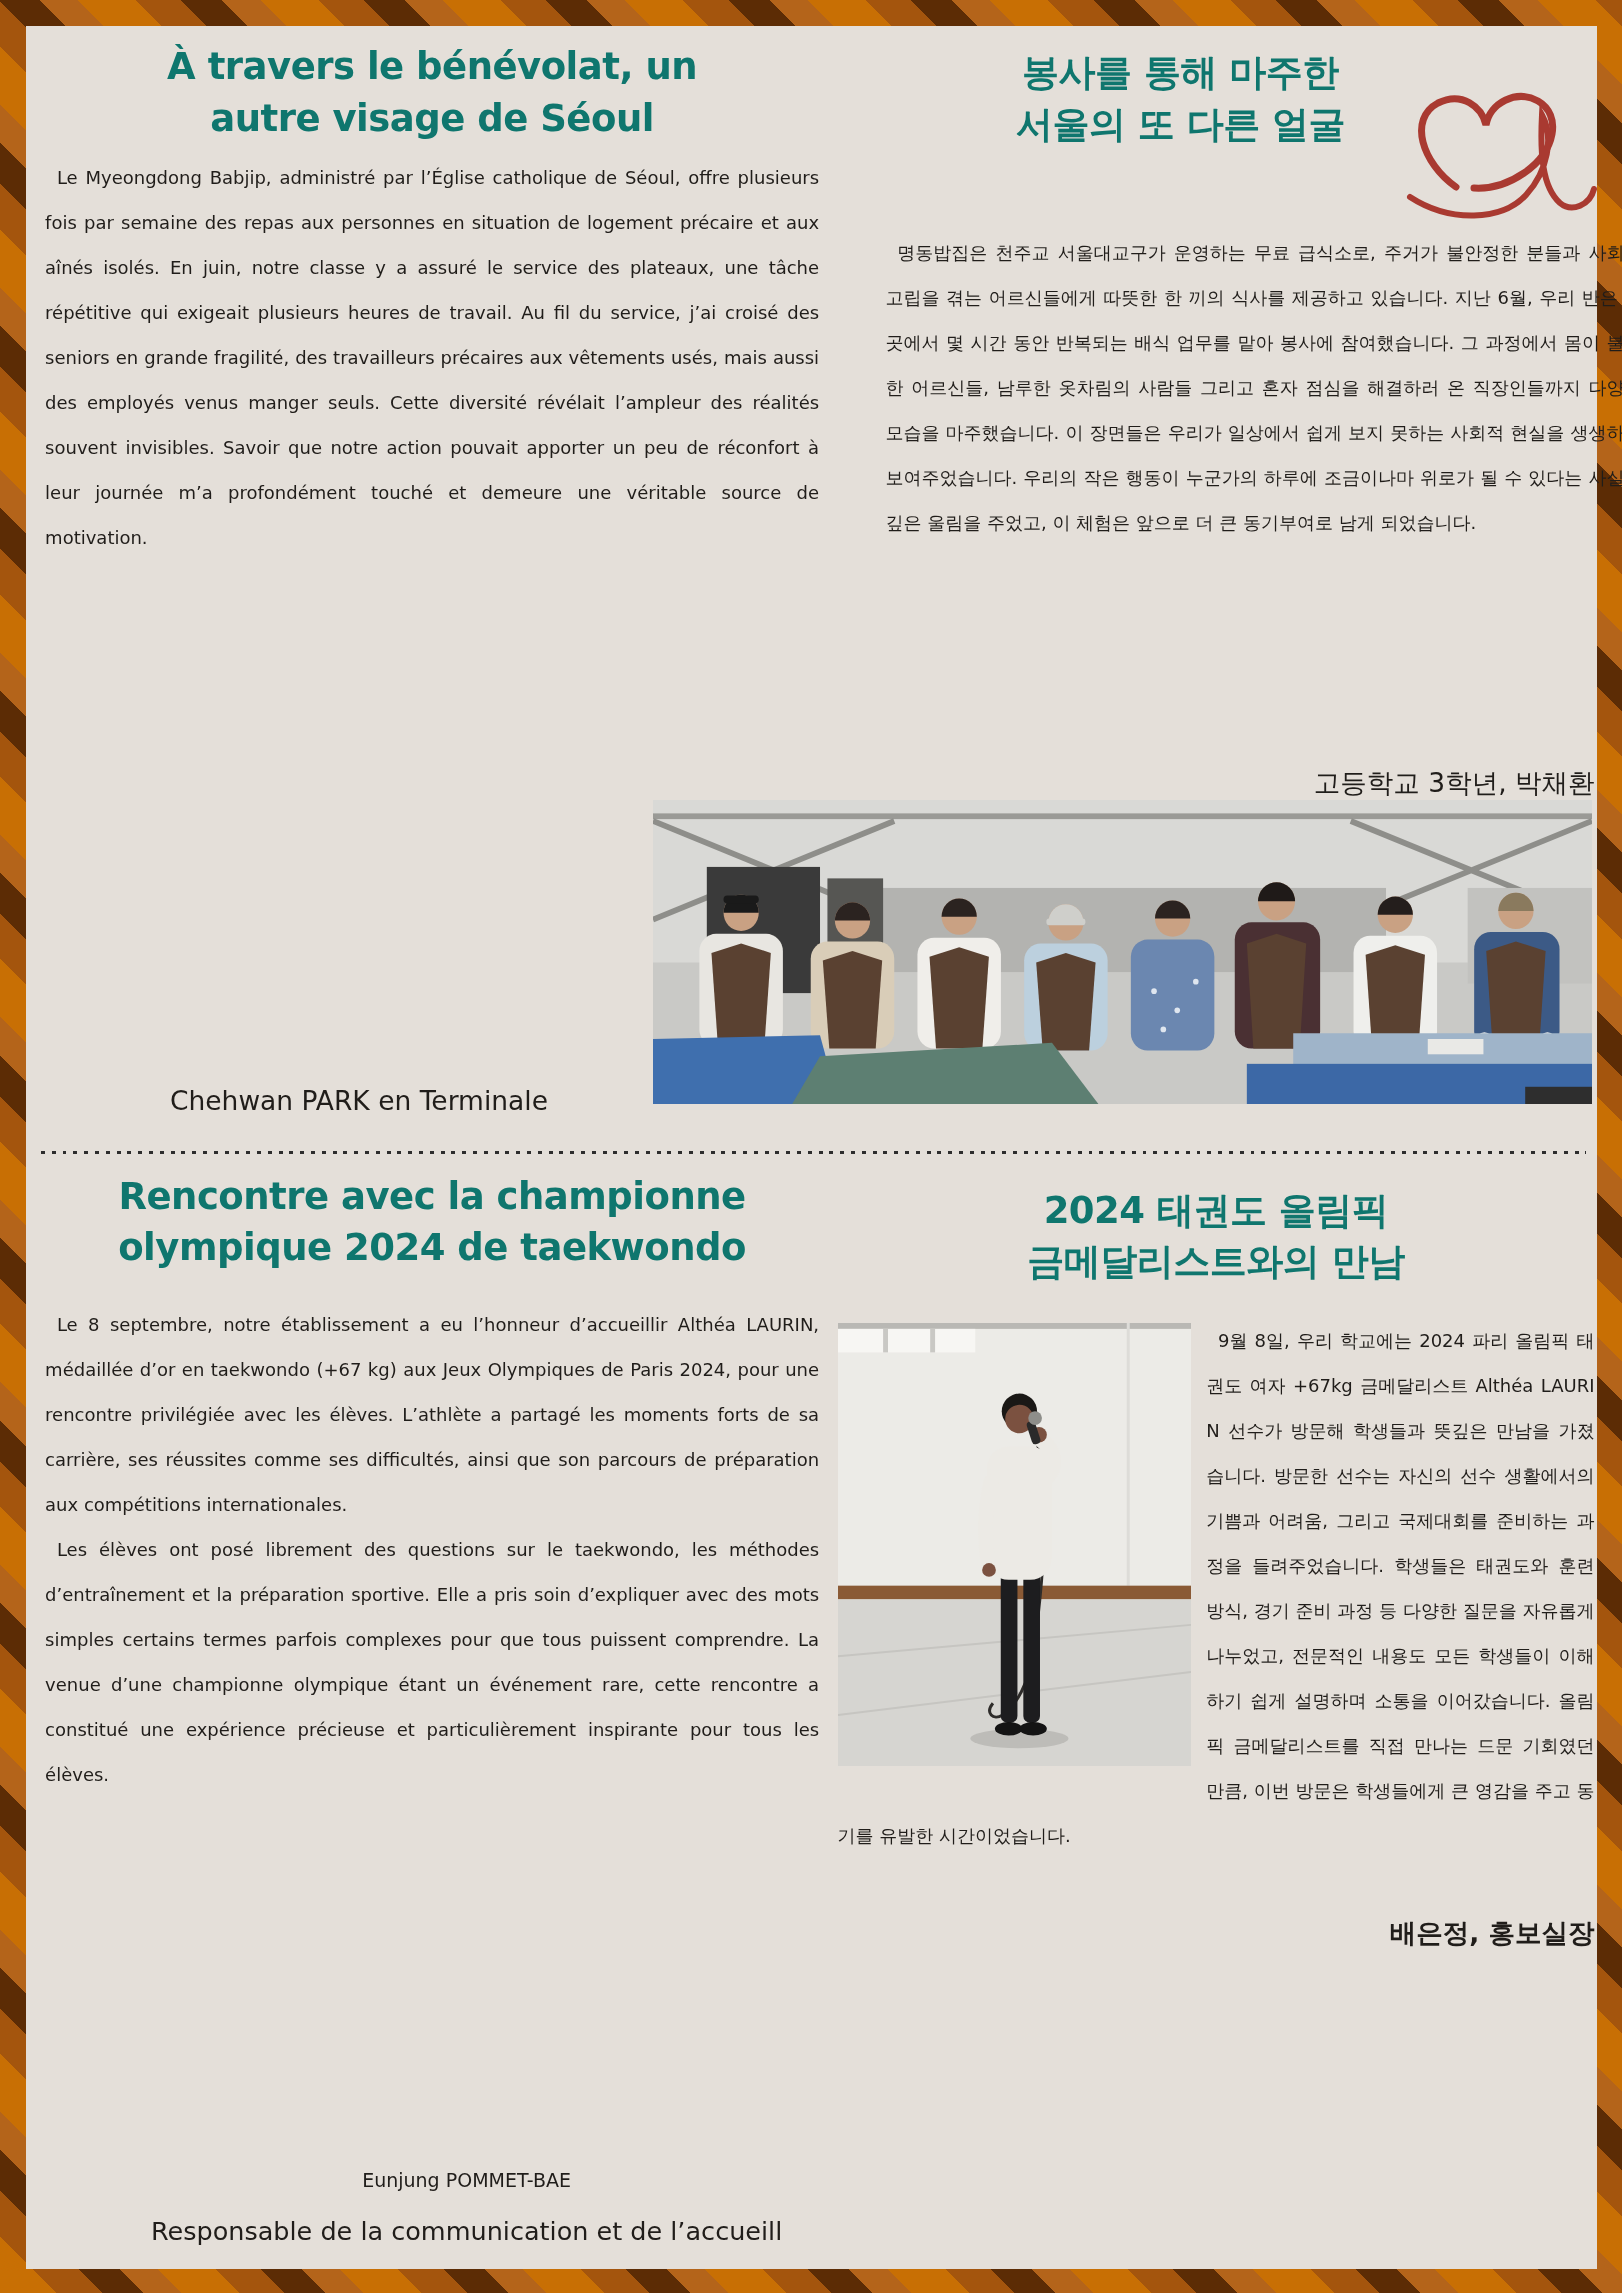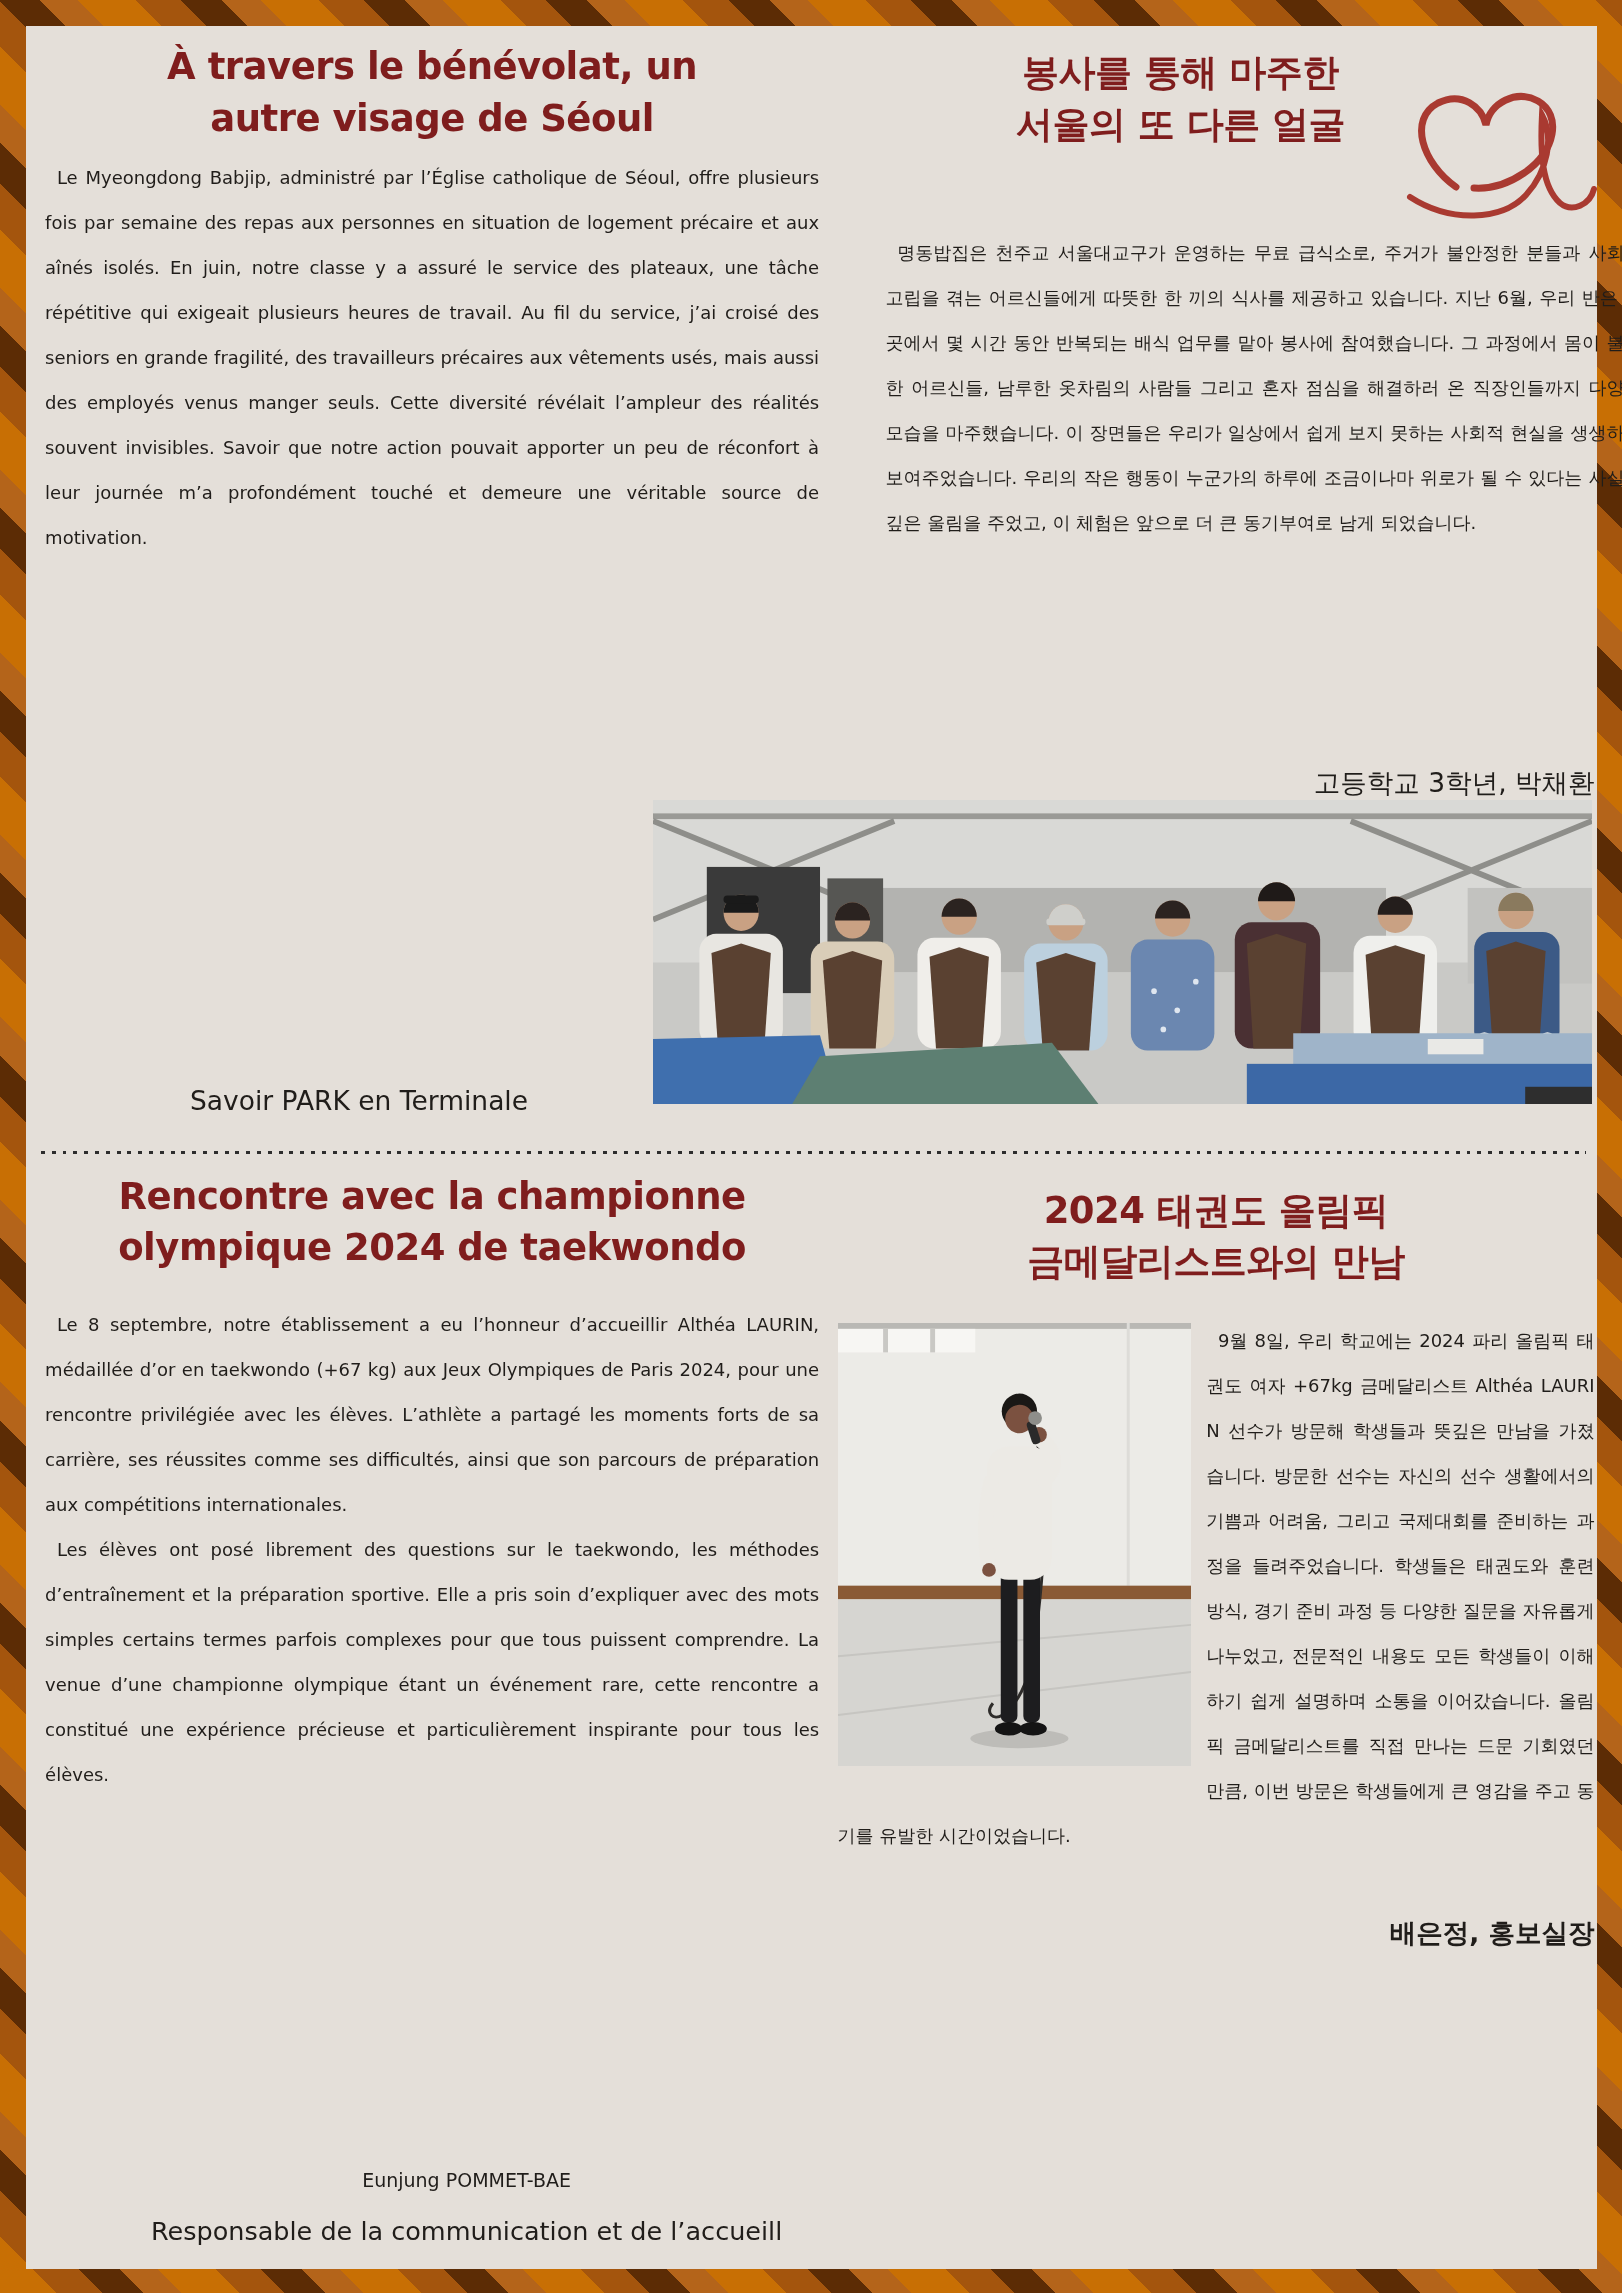--- a/index.html
+++ b/index.html
@@ -5,21 +5,21 @@
   html,body{margin:0;padding:0;background:#777;}
   #page{
     position:relative;width:1622px;height:2294px;overflow:hidden;
     background:repeating-linear-gradient(45deg,
       #c86f04 0 41px, #a4550d 41px 73px, #5c2c05 73px 102px, #b4641a 102px 129px);
     font-family:"DejaVu Sans","Liberation Sans",sans-serif;color:#201d1a;
   }
   #content{position:absolute;inset:25.5px;background:#e4dfd9;}
   .abs{position:absolute;}
   .title{font-weight:bold;text-align:center;white-space:pre-line;
-         font-size:37px;line-height:1.4;letter-spacing:-0.5px;color:#7f1d1d;}
+         font-size:37px;line-height:1.4;letter-spacing:-0.5px;color:#0f766e;}
   .body{font-size:18px;line-height:45px;text-align:justify;}
   .body p{margin:0;text-indent:11.8px;}
   .kr{word-break:break-all;}
   .sign{font-size:26.5px;}
   .divider{height:3.9px;background:repeating-linear-gradient(90deg,#2d2d2d 0 3.9px,transparent 3.9px 10.8px);}
   
   #fr-title-1{left:19.6px;top:15.7px;width:774px;}
   #fr-body-1{left:19.6px;top:129px;width:774px;}
   #fr-sign-1{left:59px;top:1059px;width:549px;text-align:center;}
   
@@ -45,21 +45,21 @@
 <body>
 
 <div id="page">
   <div id="content">
 
     <div class="abs title" id="fr-title-1">À travers le bénévolat, un
 autre visage de Séoul</div>
     <div class="abs body" id="fr-body-1">
       <p>Le Myeongdong Babjip, administré par l’Église catholique de Séoul, offre plusieurs fois par semaine des repas aux personnes en situation de logement précaire et aux aînés isolés. En juin, notre classe y a assuré le service des plateaux, une tâche répétitive qui exigeait plusieurs heures de travail. Au fil du service, j’ai croisé des seniors en grande fragilité, des travailleurs précaires aux vêtements usés, mais aussi des employés venus manger seuls. Cette diversité révélait l’ampleur des réalités souvent invisibles. Savoir que notre action pouvait apporter un peu de réconfort à leur journée m’a profondément touché et demeure une véritable source de motivation.</p>
     </div>
-    <div class="abs sign" id="fr-sign-1">Savoir PARK en Terminale</div>
+    <div class="abs sign" id="fr-sign-1">Chehwan PARK en Terminale</div>
 
     <div class="abs title" id="kr-title-1">봉사를 통해 마주한
 서울의 또 다른 얼굴</div>
 
     <div class="abs" id="heart">
       <svg viewBox="0 0 210 160" fill="none">
         <path d="M62,120 C28,96 14,52 44,36 C68,24 88,40 92,58 C96,36 122,22 144,34 C168,48 162,84 130,106 C114,117 96,122 80,121" stroke="#a93a31" stroke-width="7" stroke-linecap="round"></path>
         <path d="M16,130 C56,156 108,154 132,128 C154,104 160,70 148,48 C146,86 148,120 166,136 C178,146 196,138 200,122" stroke="#a93a31" stroke-width="6" stroke-linecap="round"></path>
       </svg>
     </div>

